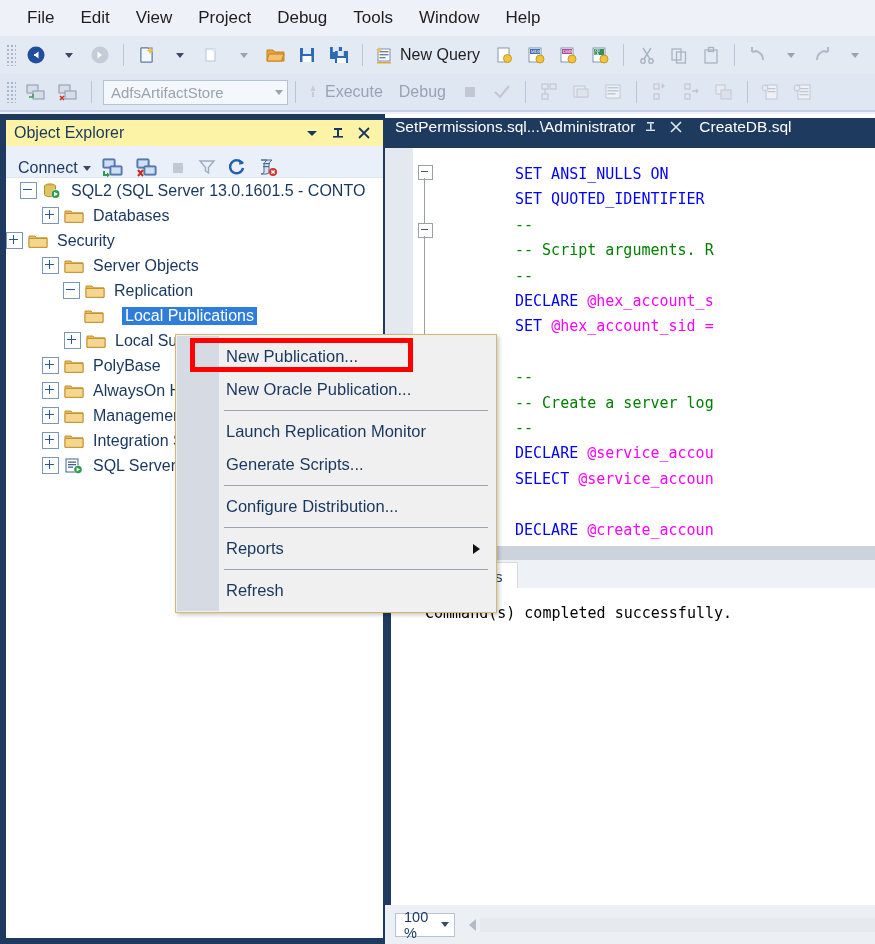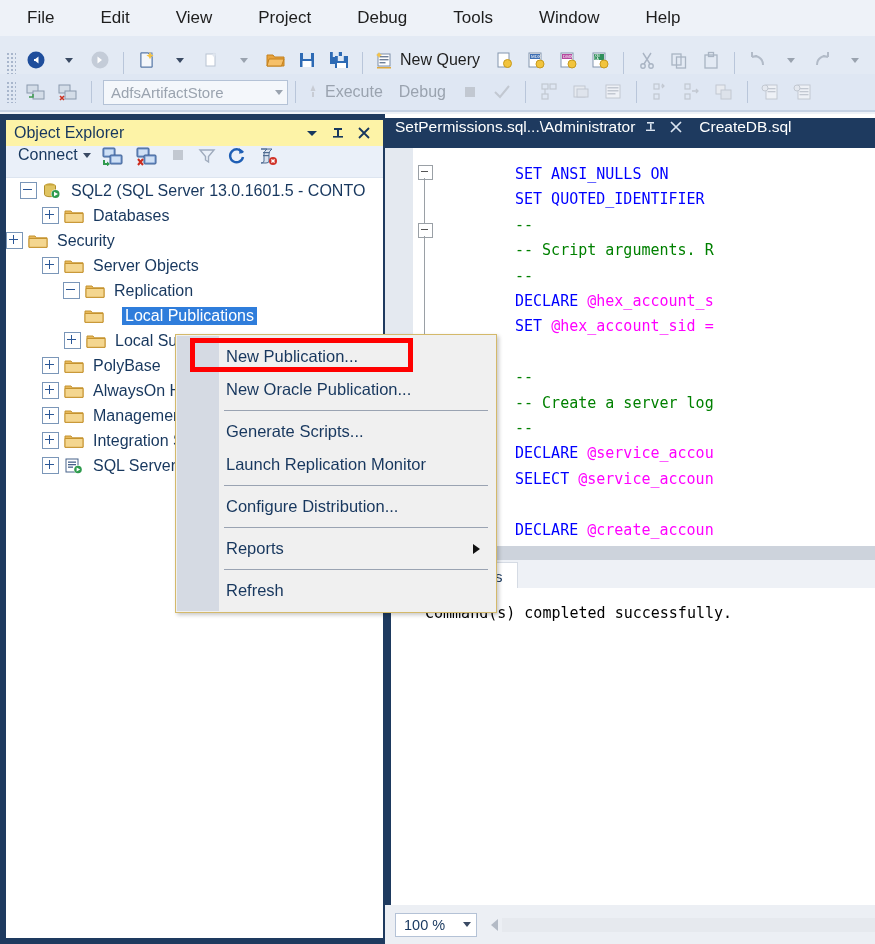--- a/index.html
+++ b/index.html
@@ -17,36 +17,35 @@
   }
 
   
   .menubar {
     position: absolute; left: 0; top: 0;
     width: 875px; height: 36px;
     background: #eef2f8;
     display: flex; align-items: center;
     padding-left: 14px;
     box-sizing: border-box;
-    gap: 20px;
   }
   .menubar .mi {
     font-size: 17px;
     color: #1e1e1e;
     padding: 2px 13px;
     cursor: default;
     white-space: nowrap;
   }
 
   
   .toolbar1 {
     position: absolute; left: 0; top: 36px;
     width: 875px; height: 38px;
     background: #e3eaf4;
-    display: flex; align-items: flex-end;
+    display: flex; align-items: center;
     box-sizing: border-box;
   }
   .toolbar2 {
     position: absolute; left: 0; top: 74px;
     width: 875px; height: 38px;
     background: #dfe7f3;
     display: flex; align-items: center;
     box-sizing: border-box;
     border-bottom: 2px solid #c6d2e4;
   }
@@ -109,21 +108,21 @@
   }
   .oe-title-text {
     font-size: 16px; color: #17375e; flex: 1;
     white-space: nowrap;
   }
   .oe-tool-btn { padding: 0 5px; cursor: default; display: flex; align-items: center;}
   .oe-toolbar {
     position: absolute; left: 6px; top: 146px;
     width: 377px; height: 32px;
     background: #eaf0f9;
-    display: flex; align-items: flex-start;
+    display: flex; align-items: flex-end;
     padding-left: 7px;
     box-sizing: border-box;
     border-bottom: 1px solid #dde5f0;
   }
   .connect-txt { font-size: 16px; color: #17375e; }
   .oe-tree {
     position: absolute; left: 6px; top: 178px;
     width: 377px; height: 760px;
     background: #ffffff;
     overflow: hidden;
@@ -332,21 +331,21 @@
   
   .zoombar {
     position: absolute; left: 385px; top: 905px;
     width: 490px; height: 39px;
     background: #eceff4;
     display: flex; align-items: center;
     padding-left: 10px;
     box-sizing: border-box;
   }
   .zoomcombo {
-    width: 82px; height: 24px;
+    width: 60px; height: 24px;
     background: #ffffff;
     border: 1px solid #b4c2d6;
     display: flex; align-items: center; justify-content: space-between;
     padding: 0 5px 0 8px;
     font-size: 14.5px; color: #17375e;
     box-sizing: border-box;
     cursor: default;
   }
   .hs-left-arrow {
     width: 0; height: 0; margin-left: 14px;
@@ -896,22 +895,22 @@
     </div>
     <div class="res-body">Command(s) completed successfully.</div>
   </div>
   <div class="res-left-edge"></div>
 
   <div class="ctxmenu">
     <div class="gutter"></div>
     <div class="ctxitem">New Publication...</div>
     <div class="ctxitem">New Oracle Publication...</div>
     <div class="ctxsep"></div>
+    <div class="ctxitem">Launch Replication Monitor</div>
     <div class="ctxitem">Generate Scripts...</div>
-    <div class="ctxitem">Launch Replication Monitor</div>
     <div class="ctxsep"></div>
     <div class="ctxitem">Configure Distribution...</div>
     <div class="ctxsep"></div>
     <div class="ctxitem">
       <span>Reports</span>
       <span class="arrow"></span>
     </div>
     <div class="ctxsep"></div>
     <div class="ctxitem">Refresh</div>
   </div>

